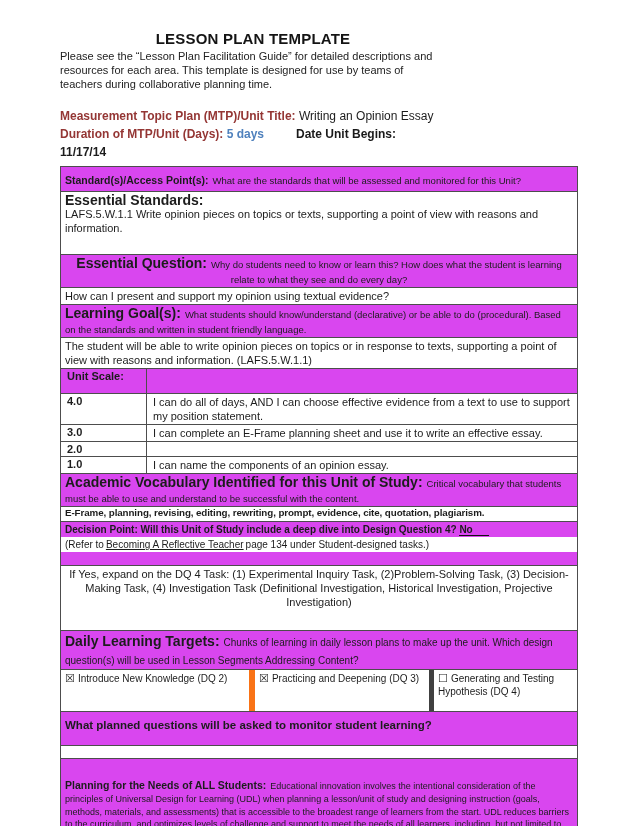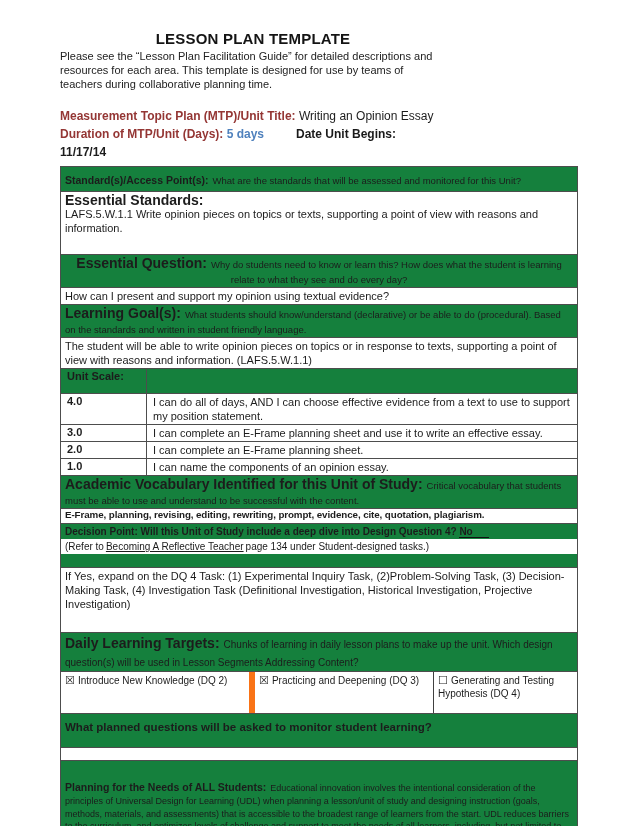--- a/index.html
+++ b/index.html
@@ -22,21 +22,21 @@
   .maroon { color: #943634; font-weight: bold; }
   .blue { color: #4f81bd; font-weight: bold; }
   .meta-line2 { display: flex; }
   .date-label { margin-left: auto; margin-right: 50px; font-weight: bold; color: #1a1a1a; }
   .date-value { font-weight: bold; }
 
   .tbl { margin-top: 5px; border: 1px solid #4d4d4d; width: 518px; }
   .row { display: flex; border-bottom: 1px solid #4d4d4d; }
   .row:last-child { border-bottom: none; }
   .cell { padding: 1px 4px; width: 100%; }
-  .green { background: #15803d; }
+  .green { background: #d946ef; }
   .lbl { font-weight: bold; font-size: 14px; margin-right: 4px; }
   .desc { font-size: 9.5px; }
   .nowrap { white-space: nowrap; overflow: hidden; }
   .body-txt { font-size: 11px; line-height: 14px; }
 
   .std-hdr { padding-top: 3px; padding-bottom: 3px; }
   .std-hdr .lbl { font-size: 10.5px; }
   .ess-std { min-height: 62px; }
   .eq-hdr { min-height: 30px; line-height: 13px; text-align: center; }
   .ans-1line { min-height: 15px; }
@@ -51,28 +51,28 @@
   .av-hdr { min-height: 30px; line-height: 13px; }
   .eframe { font-weight: bold; font-size: 9.8px; letter-spacing: -0.1px; min-height: 14px; padding-top: 0; }
 
   .dp-cell { padding: 0; }
   .dp-line { padding: 1px 4px; font-size: 10px; line-height: 13px; }
   .dp-line1 { font-weight: bold; }
   .dp-answer { font-weight: bold; border-bottom: 1px solid #111; padding-right: 16px; }
   .dp-line2 { background: #ffffff; }
   .dp-link { text-decoration: underline; margin: 0 2px; }
   .dp-line3 { height: 13px; }
-  .ifyes { min-height: 64px; }
+  .ifyes { min-height: 64px; text-align: center; }
 
   .dlt-hdr { min-height: 31px; }
   .dlt-hdr .desc { font-size: 10px; }
   .cb-row { min-height: 42px; }
   .cb-cell { padding: 2px 4px; font-size: 10px; line-height: 13px; }
   .cb-c1 { width: 194px; min-width: 194px; border-right: 6px solid #f97316; }
-  .cb-c2 { width: 179px; min-width: 179px; border-right: 1px solid #404040; }
+  .cb-c2 { width: 179px; min-width: 179px; border-right: 5px solid #404040; }
   .cb-c3 { flex: 1; }
   .cb-glyph { font-size: 11px; margin-right: 3px; }
 
   .monitor { min-height: 33px; padding-top: 3px; }
   .monitor .lbl { font-size: 11.5px; }
   .blank-row { min-height: 13px; }
 
   .plan-hdr { min-height: 64px; padding-top: 20px; padding-bottom: 3px; border-radius: 15px; }
   .plan-hdr .lbl { font-size: 10.5px; }
   .plan-hdr .desc { font-size: 9px; line-height: 9.8px; }
@@ -158,21 +158,20 @@
     <div class="row r40">
       <div class="score-col">4.0</div>
       <div class="scale-desc">I can do all of days, AND I can choose effective evidence from a text to use to support my position statement.</div>
     </div>
     <div class="row r30">
       <div class="score-col">3.0</div>
       <div class="scale-desc">I can complete an E-Frame planning sheet and use it to write an effective essay.</div>
     </div>
     <div class="row r20">
       <div class="score-col">2.0</div>
-      <div class="scale-desc">I can complete an E-Frame planning sheet.</div>
     </div>
     <div class="row r10">
       <div class="score-col">1.0</div>
       <div class="scale-desc">I can name the components of an opinion essay.</div>
     </div>
 
     <div class="row green">
       <div class="cell av-hdr">
         <span class="lbl">Academic Vocabulary Identified for this Unit of Study:</span><span class="desc">Critical vocabulary that students must be able to use and understand to be successful with the content.</span>
       </div>

